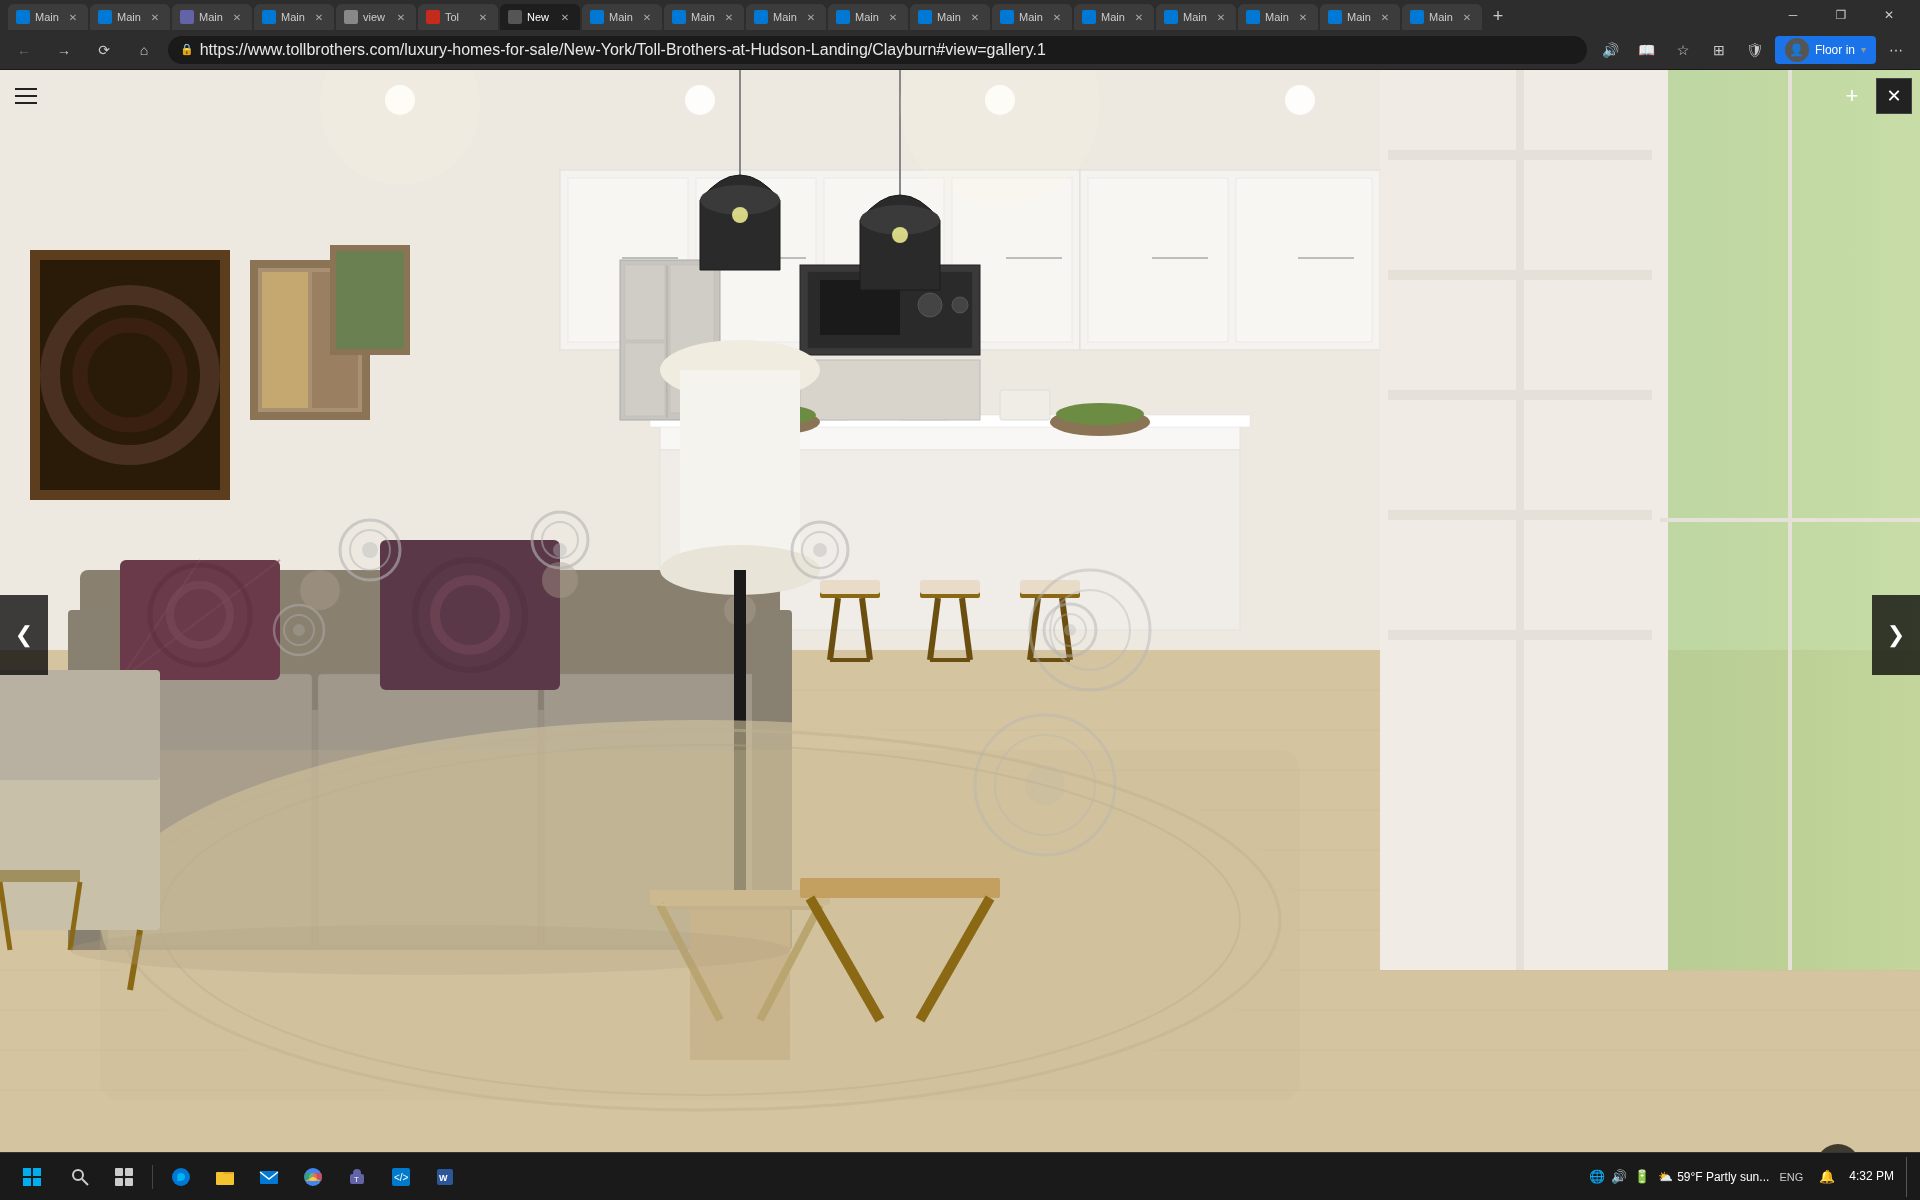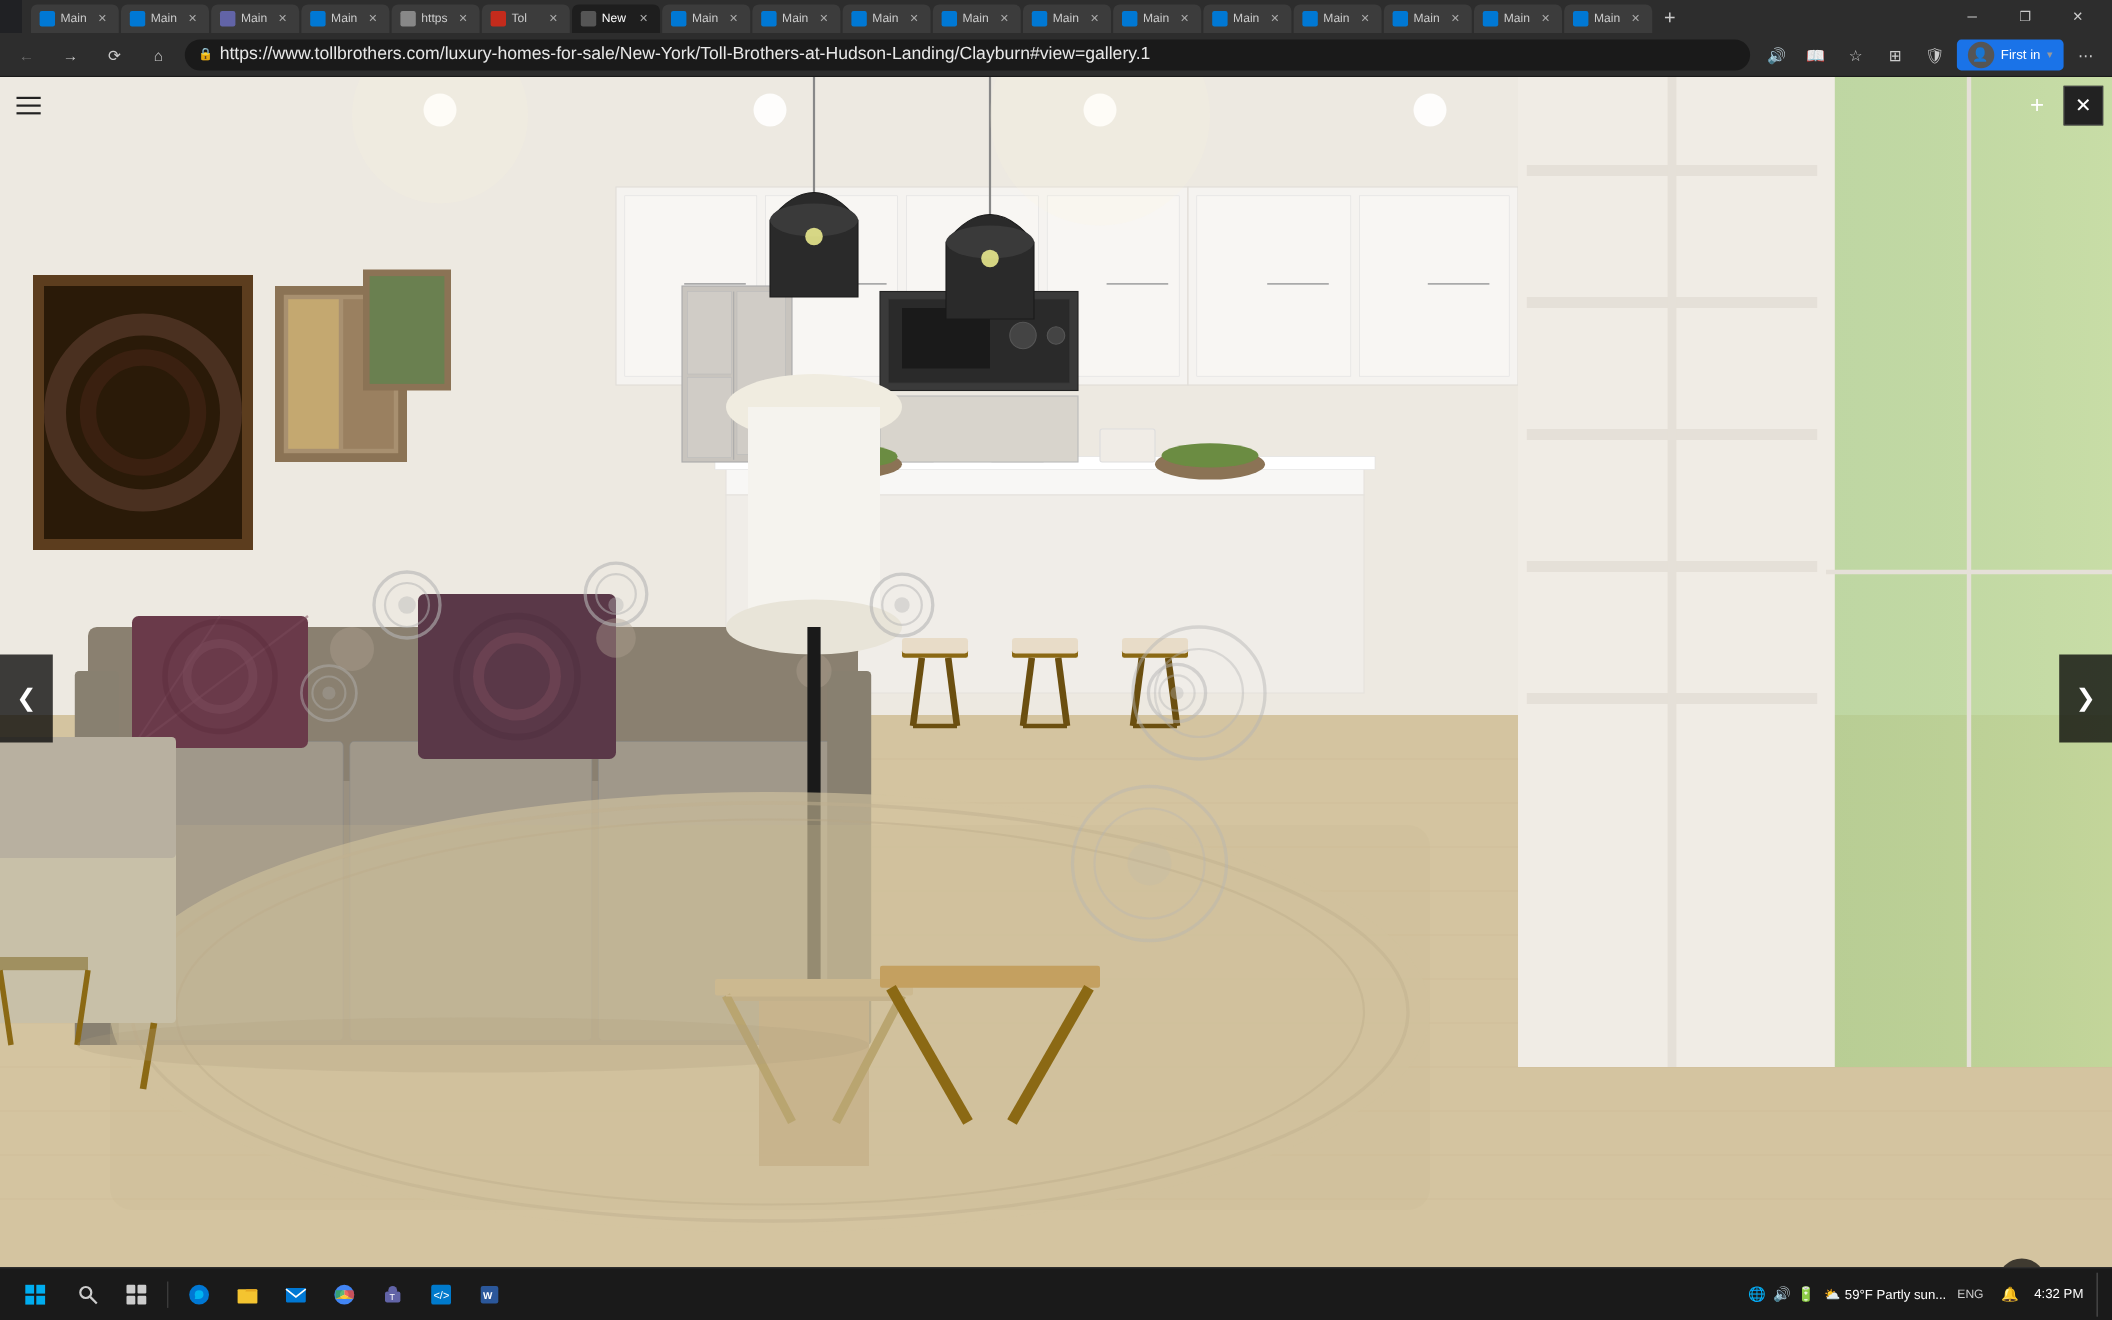--- a/index.html
+++ b/index.html
@@ -1,19 +1,19 @@
 <!DOCTYPE html>
 <html><head>
   <meta charset="utf-8">
   <style>
     * { margin: 0; padding: 0; box-sizing: border-box; }
     body { width: 1920px; height: 1200px; overflow: hidden; font-family: 'Segoe UI', Arial, sans-serif; background: #202124; }
 
     
-    .title-bar { height: 30px; background: #2d2d2d; display: flex; align-items: center; padding: 0 8px; margin-left: 20px; }
+    .title-bar { height: 30px; background: #2d2d2d; display: flex; align-items: center; padding: 0 8px; }
     .tabs-area { display: flex; align-items: flex-end; height: 30px; flex: 1; overflow: hidden; }
     .tab { height: 26px; min-width: 80px; max-width: 160px; background: #3c3c3c; border-radius: 6px 6px 0 0; display: flex; align-items: center; padding: 0 8px; font-size: 11px; color: #ccc; cursor: pointer; margin-right: 2px; overflow: hidden; white-space: nowrap; }
     .tab.active { background: #1e1e1e; color: #fff; }
     .tab-favicon { width: 14px; height: 14px; margin-right: 5px; background: #666; border-radius: 2px; flex-shrink: 0; }
     .tab-favicon.active-fav { background: #555; }
     .tab-close { margin-left: auto; width: 14px; height: 14px; display: flex; align-items: center; justify-content: center; border-radius: 3px; font-size: 10px; color: #aaa; flex-shrink: 0; }
     .tab-new-btn { width: 28px; height: 28px; display: flex; align-items: center; justify-content: center; color: #ccc; font-size: 18px; cursor: pointer; border-radius: 4px; }
     .window-controls { display: flex; align-items: center; gap: 2px; }
     .win-btn { width: 46px; height: 30px; display: flex; align-items: center; justify-content: center; cursor: pointer; color: #ccc; font-size: 12px; }
 
@@ -116,21 +116,21 @@
       </div>
 
       <div class="tab">
         <div class="tab-favicon fav-blue"></div>
         <span class="tab-label">Main</span>
         <div class="tab-close">✕</div>
       </div>
 
       <div class="tab">
         <div class="tab-favicon fav-gray"></div>
-        <span class="tab-label">https</span>
+        <span class="tab-label">view</span>
         <div class="tab-close">✕</div>
       </div>
 
       <div class="tab">
         <div class="tab-favicon fav-red"></div>
         <span class="tab-label">Tol</span>
         <div class="tab-close">✕</div>
       </div>
 
       <div class="tab active">
@@ -217,21 +217,21 @@
     </div>
 
     <div class="address-actions">
       <div class="addr-btn">🔊</div>
       <div class="addr-btn">📖</div>
       <div class="addr-btn">☆</div>
       <div class="addr-btn">⊞</div>
       <div class="addr-btn">🛡</div>
       <button class="sign-in-btn">
         <div class="profile-icon">👤</div>
-        <span>First in</span>
+        <span>Floor in</span>
         <span class="addr-chevron">▾</span>
       </button>
       <div class="addr-btn">⋯</div>
     </div>
   </div>
 </div>
 
 <div class="main-content">
 
   <div class="gallery-area">

